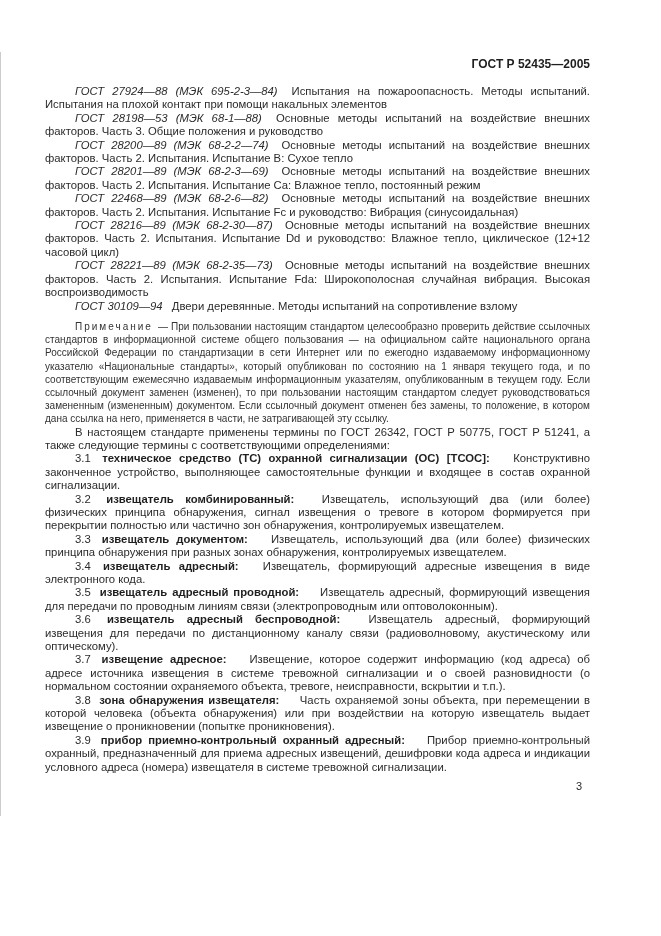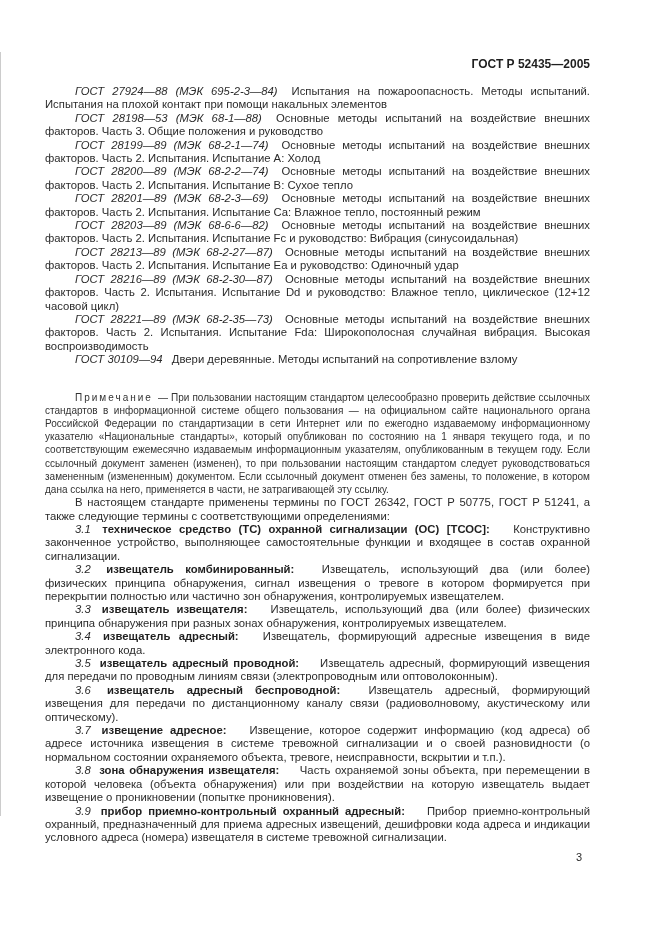--- a/index.html
+++ b/index.html
@@ -28,34 +28,34 @@
     font-size: 12px;
     line-height: 13px;
     color: #1f1f1f;
     margin-bottom: 14px;
   }
   p { margin: 0; text-align: justify; text-indent: 30px; }
   .ref-code { margin-right: 6px; white-space: nowrap; font-style: italic; }
   .note {
     font-size: 10px;
     line-height: 13.2px;
-    margin-top: 24px;
+    margin-top: 7px;
     color: #333333;
   }
   .note-label { letter-spacing: 2px; margin-right: 2px; }
   .sec-heading {
     font-weight: bold;
     font-size: 13.5px;
     line-height: 14px;
     color: #1f1f1f;
     margin: 10px 0 18px;
     padding-left: 30px;
   }
   .sec-heading .sec-num { margin-right: 7px; }
-  .term-num { margin-right: 4px; font-style: italic; }
+  .term-num { margin-right: 4px; }
   .term-name { font-weight: bold; color: #1f1f1f; margin-right: 16px; }
   .page-num {
     text-align: right;
     margin-top: 6px;
     padding-right: 8px;
     font-size: 11px;
     text-indent: 0;
   }
 </style>
 </head>
@@ -69,38 +69,30 @@
   <div>
     <p>
       <span class="ref-code">ГОСТ 27924—88 (МЭК 695-2-3—84)</span>
       <span>Испытания на пожароопасность. Методы испытаний. Испытания на плохой контакт при помощи накальных элементов</span>
     </p>
     <p>
       <span class="ref-code">ГОСТ 28198—53 (МЭК 68-1—88)</span>
       <span>Основные методы испытаний на воздействие внешних факторов. Часть 3. Общие положения и руководство</span>
     </p>
     <p>
-      <span class="ref-code">ГОСТ 28199—89 (МЭК 68-2-1—74)</span>
-      <span>Основные методы испытаний на воздействие внешних факторов. Часть 2. Испытания. Испытание A: Холод</span>
-    </p>
-    <p>
       <span class="ref-code">ГОСТ 28200—89 (МЭК 68-2-2—74)</span>
       <span>Основные методы испытаний на воздействие внешних факторов. Часть 2. Испытания. Испытание B: Сухое тепло</span>
     </p>
     <p>
       <span class="ref-code">ГОСТ 28201—89 (МЭК 68-2-3—69)</span>
       <span>Основные методы испытаний на воздействие внешних факторов. Часть 2. Испытания. Испытание Ca: Влажное тепло, постоянный режим</span>
     </p>
     <p>
-      <span class="ref-code">ГОСТ 28203—89 (МЭК 68-6-6—82)</span>
+      <span class="ref-code">ГОСТ 22468—89 (МЭК 68-2-6—82)</span>
       <span>Основные методы испытаний на воздействие внешних факторов. Часть 2. Испытания. Испытание Fc и руководство: Вибрация (синусоидальная)</span>
-    </p>
-    <p>
-      <span class="ref-code">ГОСТ 28213—89 (МЭК 68-2-27—87)</span>
-      <span>Основные методы испытаний на воздействие внешних факторов. Часть 2. Испытания. Испытание Ea и руководство: Одиночный удар</span>
     </p>
     <p>
       <span class="ref-code">ГОСТ 28216—89 (МЭК 68-2-30—87)</span>
       <span>Основные методы испытаний на воздействие внешних факторов. Часть 2. Испытания. Испытание Dd и руководство: Влажное тепло, циклическое (12+12 часовой цикл)</span>
     </p>
     <p>
       <span class="ref-code">ГОСТ 28221—89 (МЭК 68-2-35—73)</span>
       <span>Основные методы испытаний на воздействие внешних факторов. Часть 2. Испытания. Испытание Fda: Широкополосная случайная вибрация. Высокая воспроизводимость</span>
     </p>
     <p>
@@ -123,21 +115,21 @@
       <span class="term-name">техническое средство (ТС) охранной сигнализации (ОС) [ТСОС]:</span>
       <span>Конструктивно законченное устройство, выполняющее самостоятельные функции и входящее в состав охранной сигнализации.</span>
     </p>
     <p>
       <span class="term-num">3.2</span>
       <span class="term-name">извещатель комбинированный:</span>
       <span>Извещатель, использующий два (или более) физических принципа обнаружения, сигнал извещения о тревоге в котором формируется при перекрытии полностью или частично зон обнаружения, контролируемых извещателем.</span>
     </p>
     <p>
       <span class="term-num">3.3</span>
-      <span class="term-name">извещатель извещателя:</span>
+      <span class="term-name">извещатель документом:</span>
       <span>Извещатель, использующий два (или более) физических принципа обнаружения при разных зонах обнаружения, контролируемых извещателем.</span>
     </p>
     <p>
       <span class="term-num">3.4</span>
       <span class="term-name">извещатель адресный:</span>
       <span>Извещатель, формирующий адресные извещения в виде электронного кода.</span>
     </p>
     <p>
       <span class="term-num">3.5</span>
       <span class="term-name">извещатель адресный проводной:</span>

